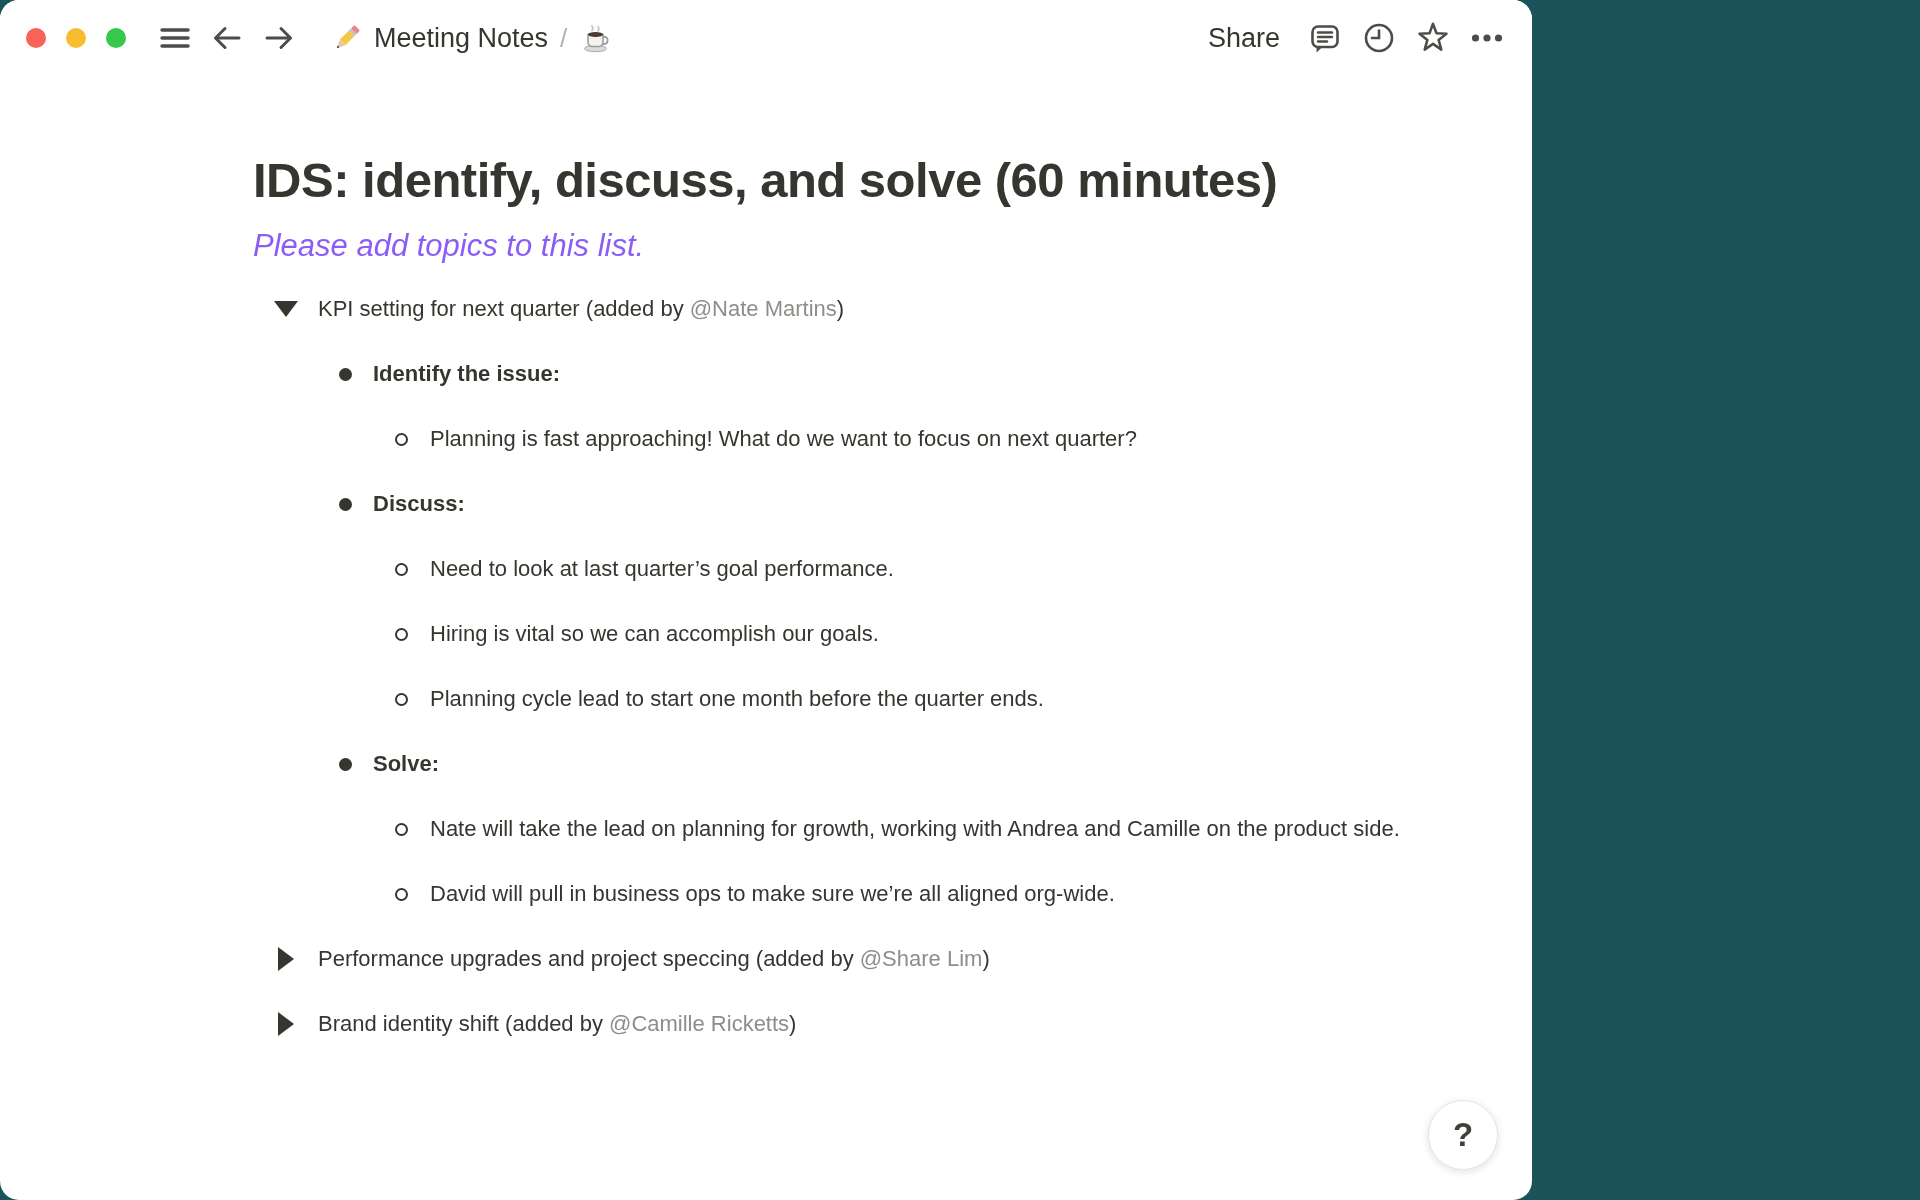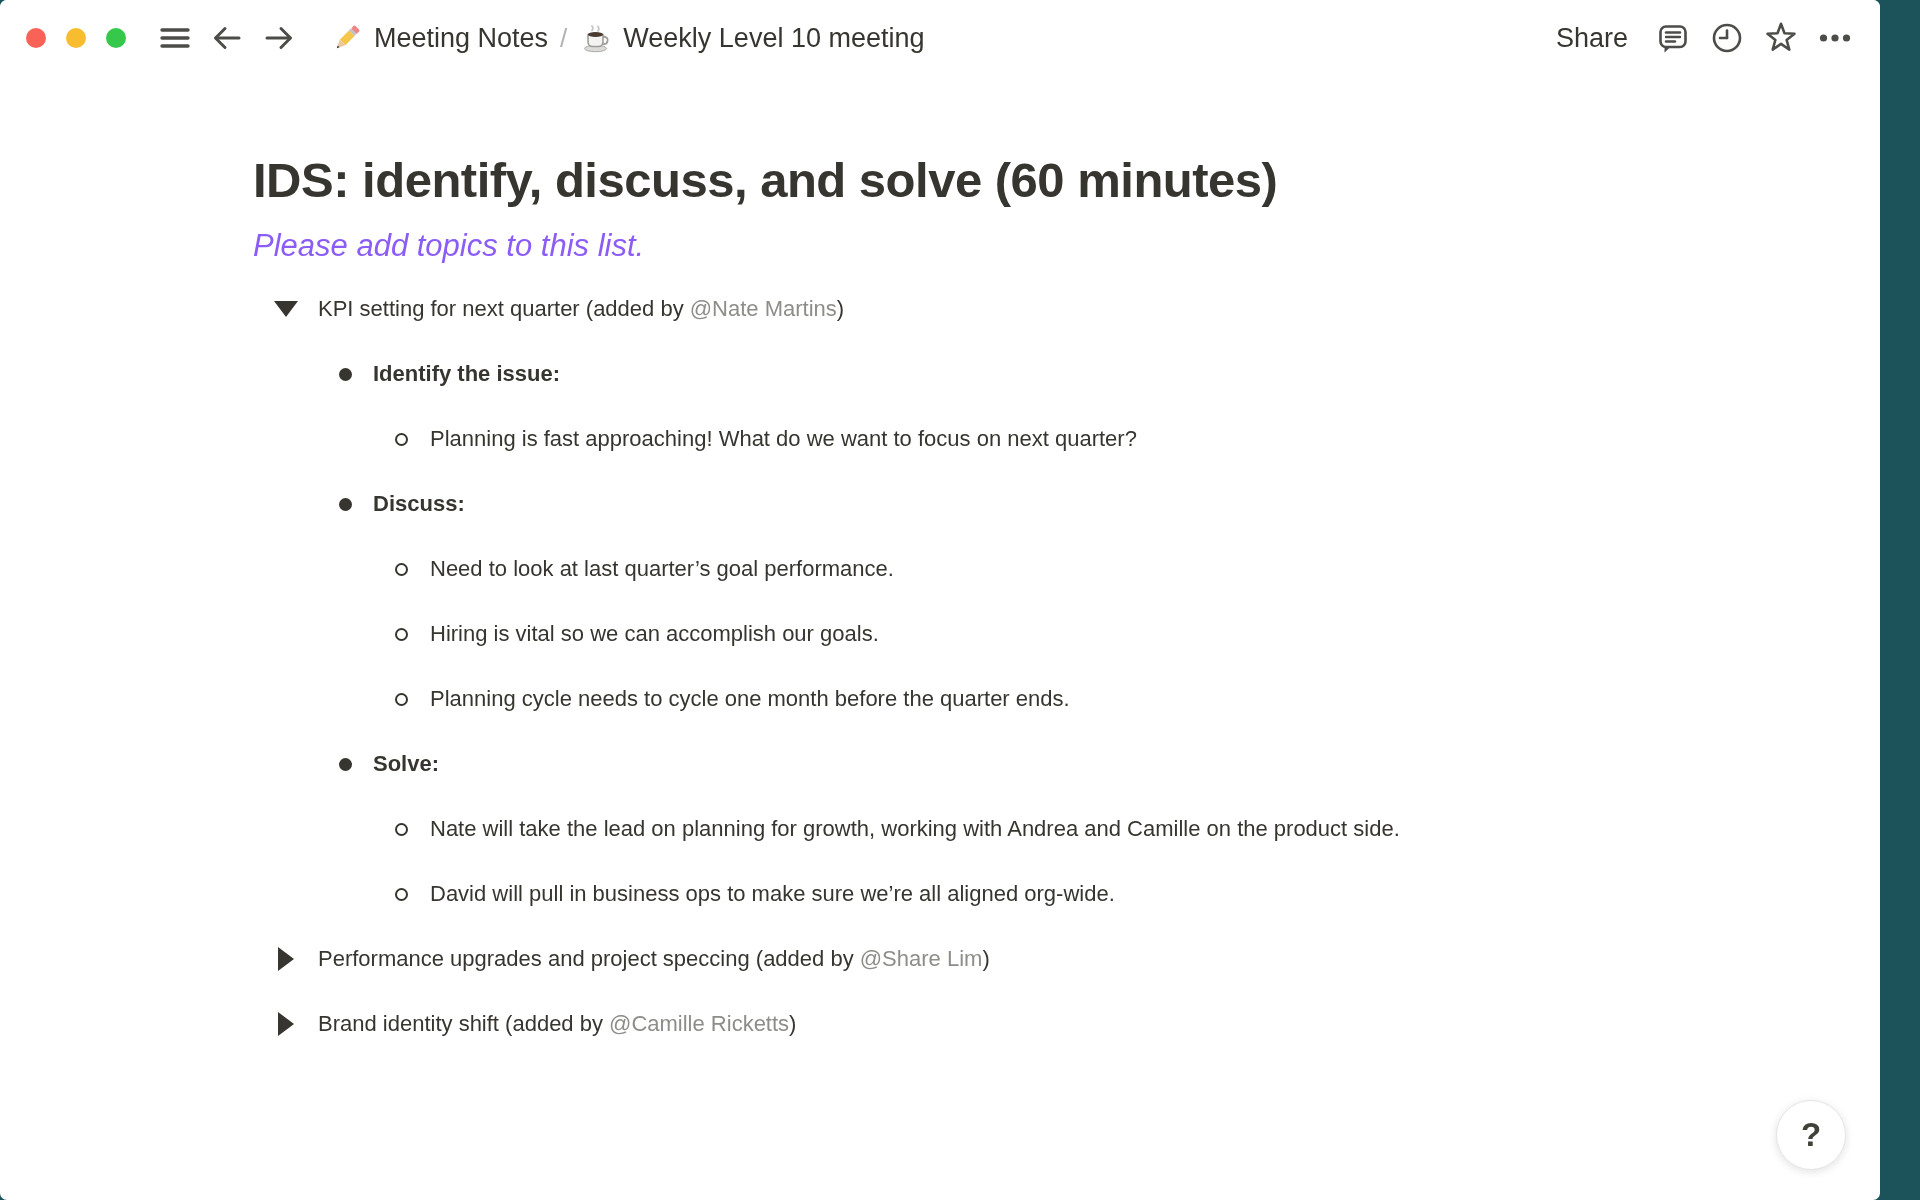--- a/index.html
+++ b/index.html
@@ -3,22 +3,22 @@
 <meta charset="utf-8">
 <style>
   * { box-sizing: border-box; }
   html,body { margin:0; padding:0; }
   body {
     width:1920px; height:1200px; overflow:hidden;
     background:#1C535A;
     font-family:"Liberation Sans", sans-serif;
   }
   .window {
-    position:relative; width:1880px; height:1200px;
-    background:#ffffff; border-radius:7px; overflow:hidden;
+    position:relative; width:1532px; height:1200px;
+    background:#ffffff; border-radius:19px; overflow:hidden;
     color:#37352F;
   }
   
   .topbar {
     height:76px; display:flex; align-items:center;
     padding:0 26px; background:#fff;
   }
   .traffic { display:flex; align-items:center; gap:20px; }
   .tl-dot { width:20px; height:20px; border-radius:50%; }
   .tl-red   { background:#F96257; }
@@ -138,21 +138,20 @@
       <span class="crumb-sep">/</span>
       <span class="crumb">
         <svg width="34" height="34" viewBox="0 0 34 34">
           <ellipse cx="16.5" cy="27.5" rx="11" ry="3.2" fill="#DCDBD8" stroke="#ABAAA7" stroke-width="1"></ellipse>
           <path d="M9 13.5 h15 v7.5 a4.5 4.5 0 0 1 -4.5 4.5 h-6 a4.5 4.5 0 0 1 -4.5 -4.5 Z" fill="#F4F3F1" stroke="#9E9D99" stroke-width="1.6"></path>
           <ellipse cx="16.5" cy="13.5" rx="7.5" ry="2.4" fill="#4A3A30"></ellipse>
           <path d="M24 15.5 q5.5 0.5 4.5 4.8 q-0.8 3.4 -4.8 2.8" fill="none" stroke="#9E9D99" stroke-width="1.8"></path>
           <path d="M13 9.5 q1.8 -2 0 -4.5" fill="none" stroke="#C6C5C2" stroke-width="1.7" stroke-linecap="round"></path>
           <path d="M19 10 q1.8 -2 0 -4.5" fill="none" stroke="#C6C5C2" stroke-width="1.7" stroke-linecap="round"></path>
         </svg>
-        <span>Weekly Level 10 meeting</span>
       </span>
     </nav>
 
     <div class="topbar-right">
       <button class="share-btn">Share</button>
       <button class="icon-btn">
         <svg width="36" height="36" viewBox="0 0 36 36">
           <rect x="5.5" y="6.5" width="25" height="20.5" rx="5.5" fill="none" stroke="#4C4C49" stroke-width="2.6"></rect>
           <polygon points="9.5,26 9.5,32.5 16.5,26" fill="#4C4C49"></polygon>
           <g stroke="#4C4C49" stroke-width="2.4" stroke-linecap="round">
@@ -229,21 +228,21 @@
       <div class="b-row lvl2">
         <span class="marker-box ring-box">
             <span class="bullet-ring"></span>
           </span>
         <span class="li-text">Hiring is vital so we can accomplish our goals.</span>
       </div>
       <div class="b-row lvl2">
         <span class="marker-box ring-box">
             <span class="bullet-ring"></span>
           </span>
-        <span class="li-text">Planning cycle needs to cycle one month before the quarter ends.</span>
+        <span class="li-text">Planning cycle lead to start one month before the quarter ends.</span>
       </div>
 
       <div class="b-row lvl1">
         <span class="marker-box dot-box">
             <span class="bullet-dot"></span>
           </span>
         <span class="li-text bold">Solve:</span>
       </div>
       <div class="b-row lvl2">
         <span class="marker-box ring-box">

